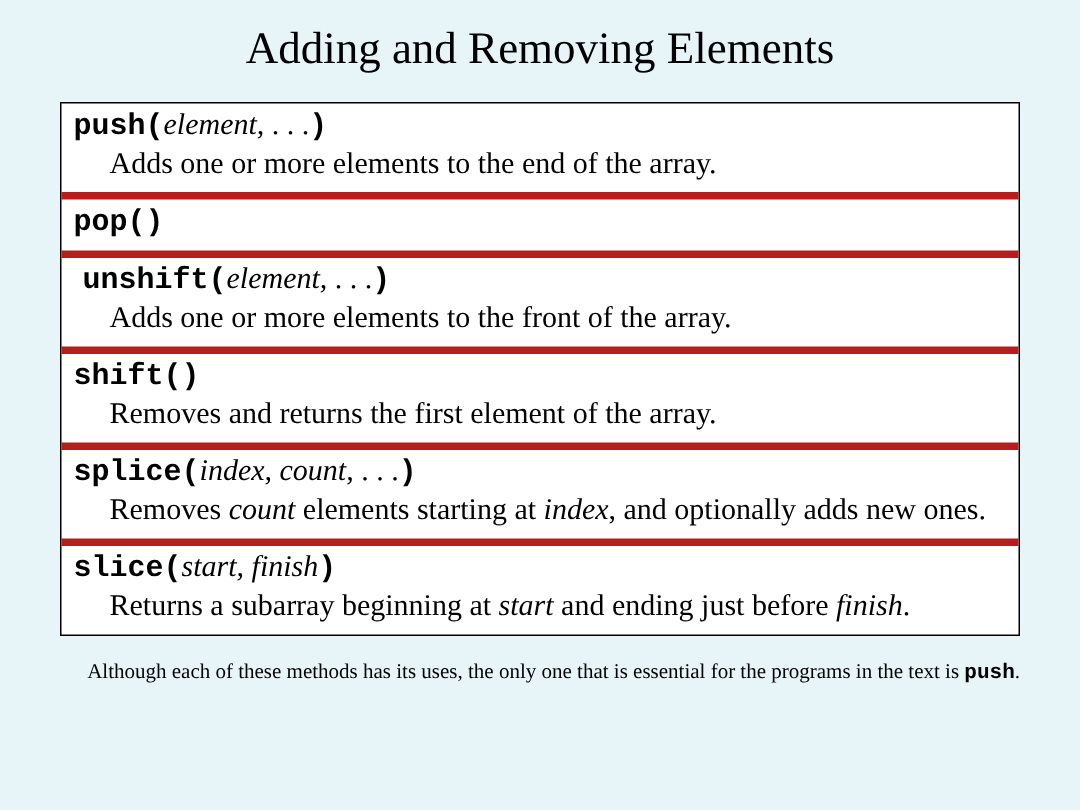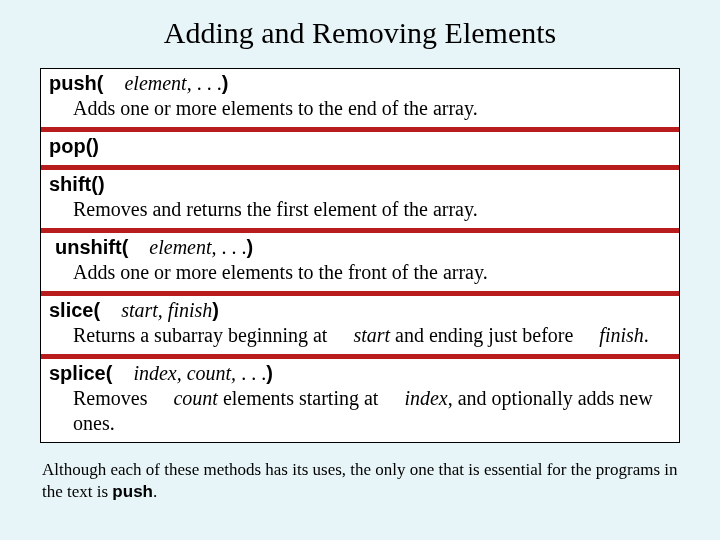--- a/index.html
+++ b/index.html
@@ -31,26 +31,27 @@
   .sig {
     font-size: 20px;
     line-height: 1.25;
     padding-left: 2px;
   }
   .desc {
     font-size: 20px;
     line-height: 1.25;
     padding-left: 26px;
   }
-  .mono { font-family: Liberation Sans, sans-serif; font-weight: bold; }
-  .ital { font-style: italic; margin-left: 21px; }
+  .mono { font-family: Liberation Mono, monospace; font-weight: bold; }
+  .ital { font-style: italic; }
   .note {
-    font-size: 17px;
+    font-size: 14px;
     line-height: 1.3;
     padding-left: 2px;
+    text-align: right;
   }
   .pad-sig { padding-left: 8px; }
 </style>
 </head>
 <body>
 
 <div class="title">Adding and Removing Elements</div>
 
 <div class="table">
   <div class="row">
@@ -58,40 +59,40 @@
       <span class="mono">push</span><span class="mono">(</span><span class="ital">element,</span><span> . . .</span><span class="mono">)</span>
     </div>
     <div class="desc">Adds one or more elements to the end of the array.</div>
   </div>
   <div class="row">
     <div class="sig">
       <span class="mono">pop</span><span class="mono">()</span>
     </div>
   </div>
   <div class="row">
-    <div class="sig">
-      <span class="mono">shift</span><span class="mono">()</span>
-    </div>
-    <div class="desc">Removes and returns the first element of the array.</div>
-  </div>
-  <div class="row">
     <div class="sig pad-sig">
       <span class="mono">unshift</span><span class="mono">(</span><span class="ital">element,</span><span> . . .</span><span class="mono">)</span>
     </div>
     <div class="desc">Adds one or more elements to the front of the array.</div>
   </div>
   <div class="row">
     <div class="sig">
-      <span class="mono">slice</span><span class="mono">(</span><span class="ital">start, finish</span><span class="mono">)</span>
+      <span class="mono">shift</span><span class="mono">()</span>
     </div>
-    <div class="desc" id="desc4">Returns a subarray beginning at <span class="ital">start</span> and ending just before <span class="ital">finish</span>.</div>
+    <div class="desc">Removes and returns the first element of the array.</div>
   </div>
   <div class="row">
     <div class="sig">
       <span class="mono">splice</span><span class="mono">(</span><span class="ital">index, count,</span><span> . . .</span><span class="mono">)</span>
     </div>
     <div class="desc" id="desc5">Removes <span class="ital">count</span> elements starting at <span class="ital">index</span>, and optionally adds new ones.</div>
+  </div>
+  <div class="row">
+    <div class="sig">
+      <span class="mono">slice</span><span class="mono">(</span><span class="ital">start, finish</span><span class="mono">)</span>
+    </div>
+    <div class="desc" id="desc4">Returns a subarray beginning at <span class="ital">start</span> and ending just before <span class="ital">finish</span>.</div>
   </div>
 </div>
 
 <div class="note">
   <span>Although each of these methods has its uses, the only one that is essential for the programs in the text is </span><span class="mono">push</span><span>.</span>
 </div>
 
 </body></html>

